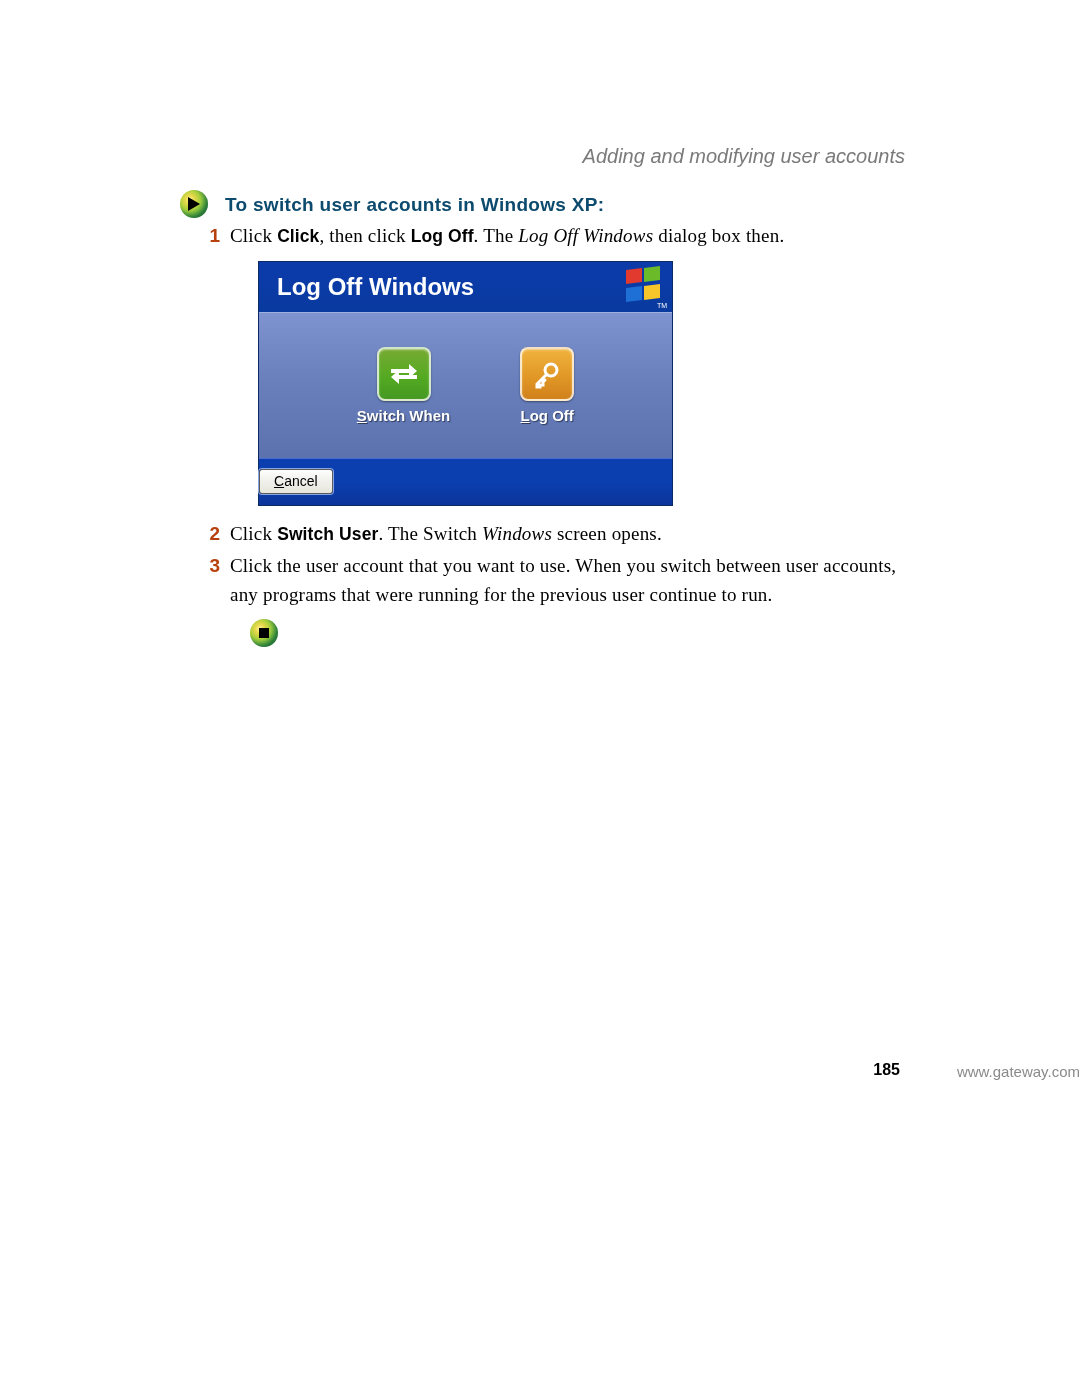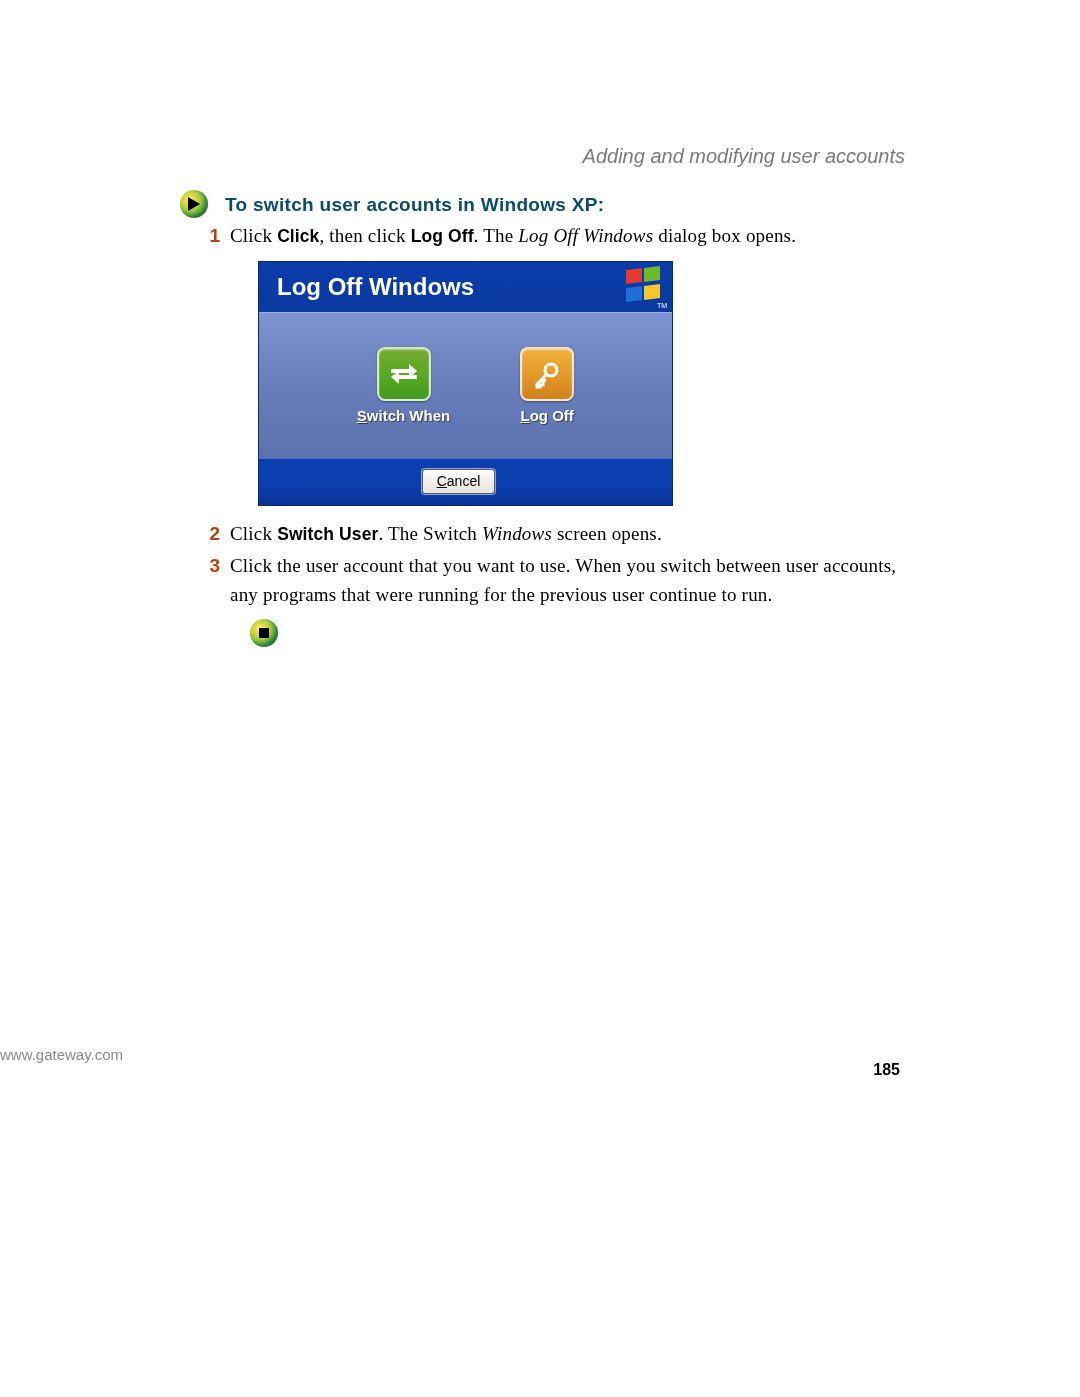--- a/index.html
+++ b/index.html
@@ -144,21 +144,21 @@
     font-weight:700;
     font-size:15px;
     text-shadow: 1px 1px 1px rgba(0,0,0,0.5);
   }
   .icon-label .ul { text-decoration: underline; }
   .dialog-footer {
     background: linear-gradient(to bottom, #0b3fb0 0%, #0b3fb0 50%, #0b349a 100%);
     height: 46px;
     display:flex;
     align-items:center;
-    justify-content:center;
+    justify-content:flex-start;
     padding-right: 14px;
     border-top:1px solid #4a6bd0;
   }
   .win-btn {
     background: linear-gradient(to bottom, #fefefe 0%, #f2f2ee 40%, #e7e6dc 100%);
     border: 1px solid #5a5a5a;
     border-radius: 3px;
     padding: 3px 14px 4px 14px;
     font-family: Tahoma, Arial, sans-serif;
     font-size: 14px;
@@ -171,24 +171,24 @@
     border-radius: 50%;
     background: radial-gradient(circle at 35% 35%,
       #fff59a 0%, #e6d84a 18%, #a7cf3b 40%, #3ba24a 68%, #157a3a 100%);
     box-shadow: inset -3px -3px 4px rgba(0,0,0,0.25);
     display:flex;align-items:center;justify-content:center;
     margin-left: 50px;
     margin-top: 10px;
   }
   .footer {
     position: absolute;
-    bottom: 333px;
+    bottom: 316px;
     left: 0;
     width: 100%;
-    text-align: left;
+    text-align: right;
   }
   .footer-url {
     font-family: Arial, Helvetica, sans-serif;
     color:#8a8a8a;
     font-size: 15px;
   }
   .page-num {
     position: absolute;
     bottom: 318px;
     right: 180px;
@@ -211,21 +211,21 @@
       </svg>
   </div>
 
   <div class="section-heading">To switch user accounts in Windows XP:</div>
 
   <div class="steps-area">
 
     <div class="step">
       <div class="step-num">1</div>
       <div class="step-body">
-        <span>Click </span><b>Click</b><span>, then click </span><b>Log Off</b><span>. The </span><i>Log Off Windows</i><span> dialog box opens.</span>
+        <span>Click </span><b>Click</b><span>, then click </span><b>Log Off</b><span>. The </span><i>Log Off Windows</i><span> dialog box then.</span>
       </div>
     </div>
 
     <div class="dialog-wrap">
       <div class="dialog">
         <div class="dialog-title">
           <span class="dialog-title-text">Log Off Windows</span>
           <div class="xp-logo">
             <div class="sq r"></div>
               <div class="sq g"></div>

